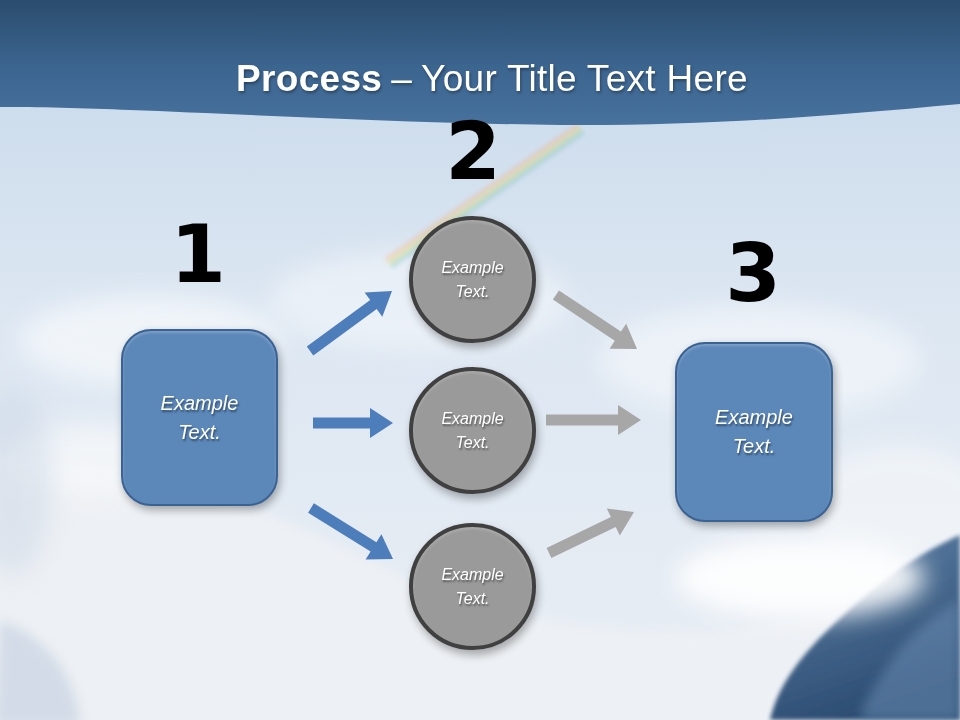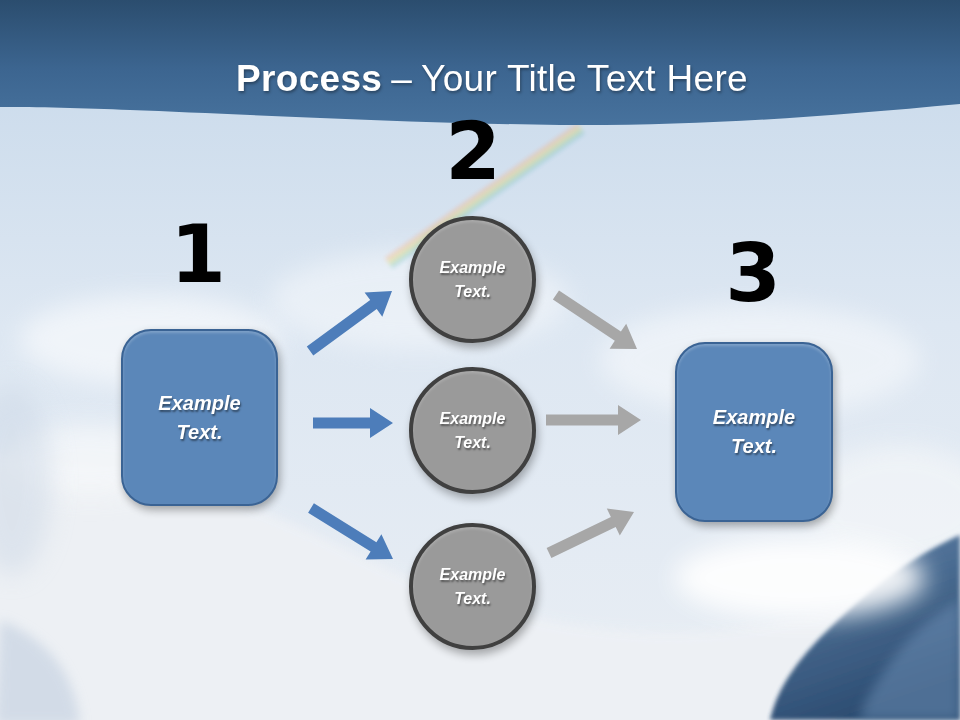--- a/index.html
+++ b/index.html
@@ -46,21 +46,21 @@
     border:4px solid var(--circle-border,#404040);
     box-shadow:2px 5px 8px rgba(0,0,0,.30), inset 0 2px 3px rgba(255,255,255,.18);
     display:flex;align-items:center;justify-content:center;
   }
   .c1{left:409px;top:216px;}
   .c2{left:409px;top:367px;}
   .c3{left:409px;top:523px;}
 
   .shape-label{
     width:112px;text-align:center;color:#fff;
-    font-style:italic;font-weight:bold;font-size:20px;line-height:1.45;
+    font-style:italic;font-weight:normal;font-size:20px;line-height:1.45;
     text-shadow:1px 2px 2px rgba(0,0,0,.45);
   }
   .circle .shape-label{width:92px;font-size:16px;line-height:1.5;}
 </style>
 </head>
 <body>
 
 <div class="slide">
 
   <svg class="bg" viewBox="0 0 960 720" xmlns="http://www.w3.org/2000/svg">

